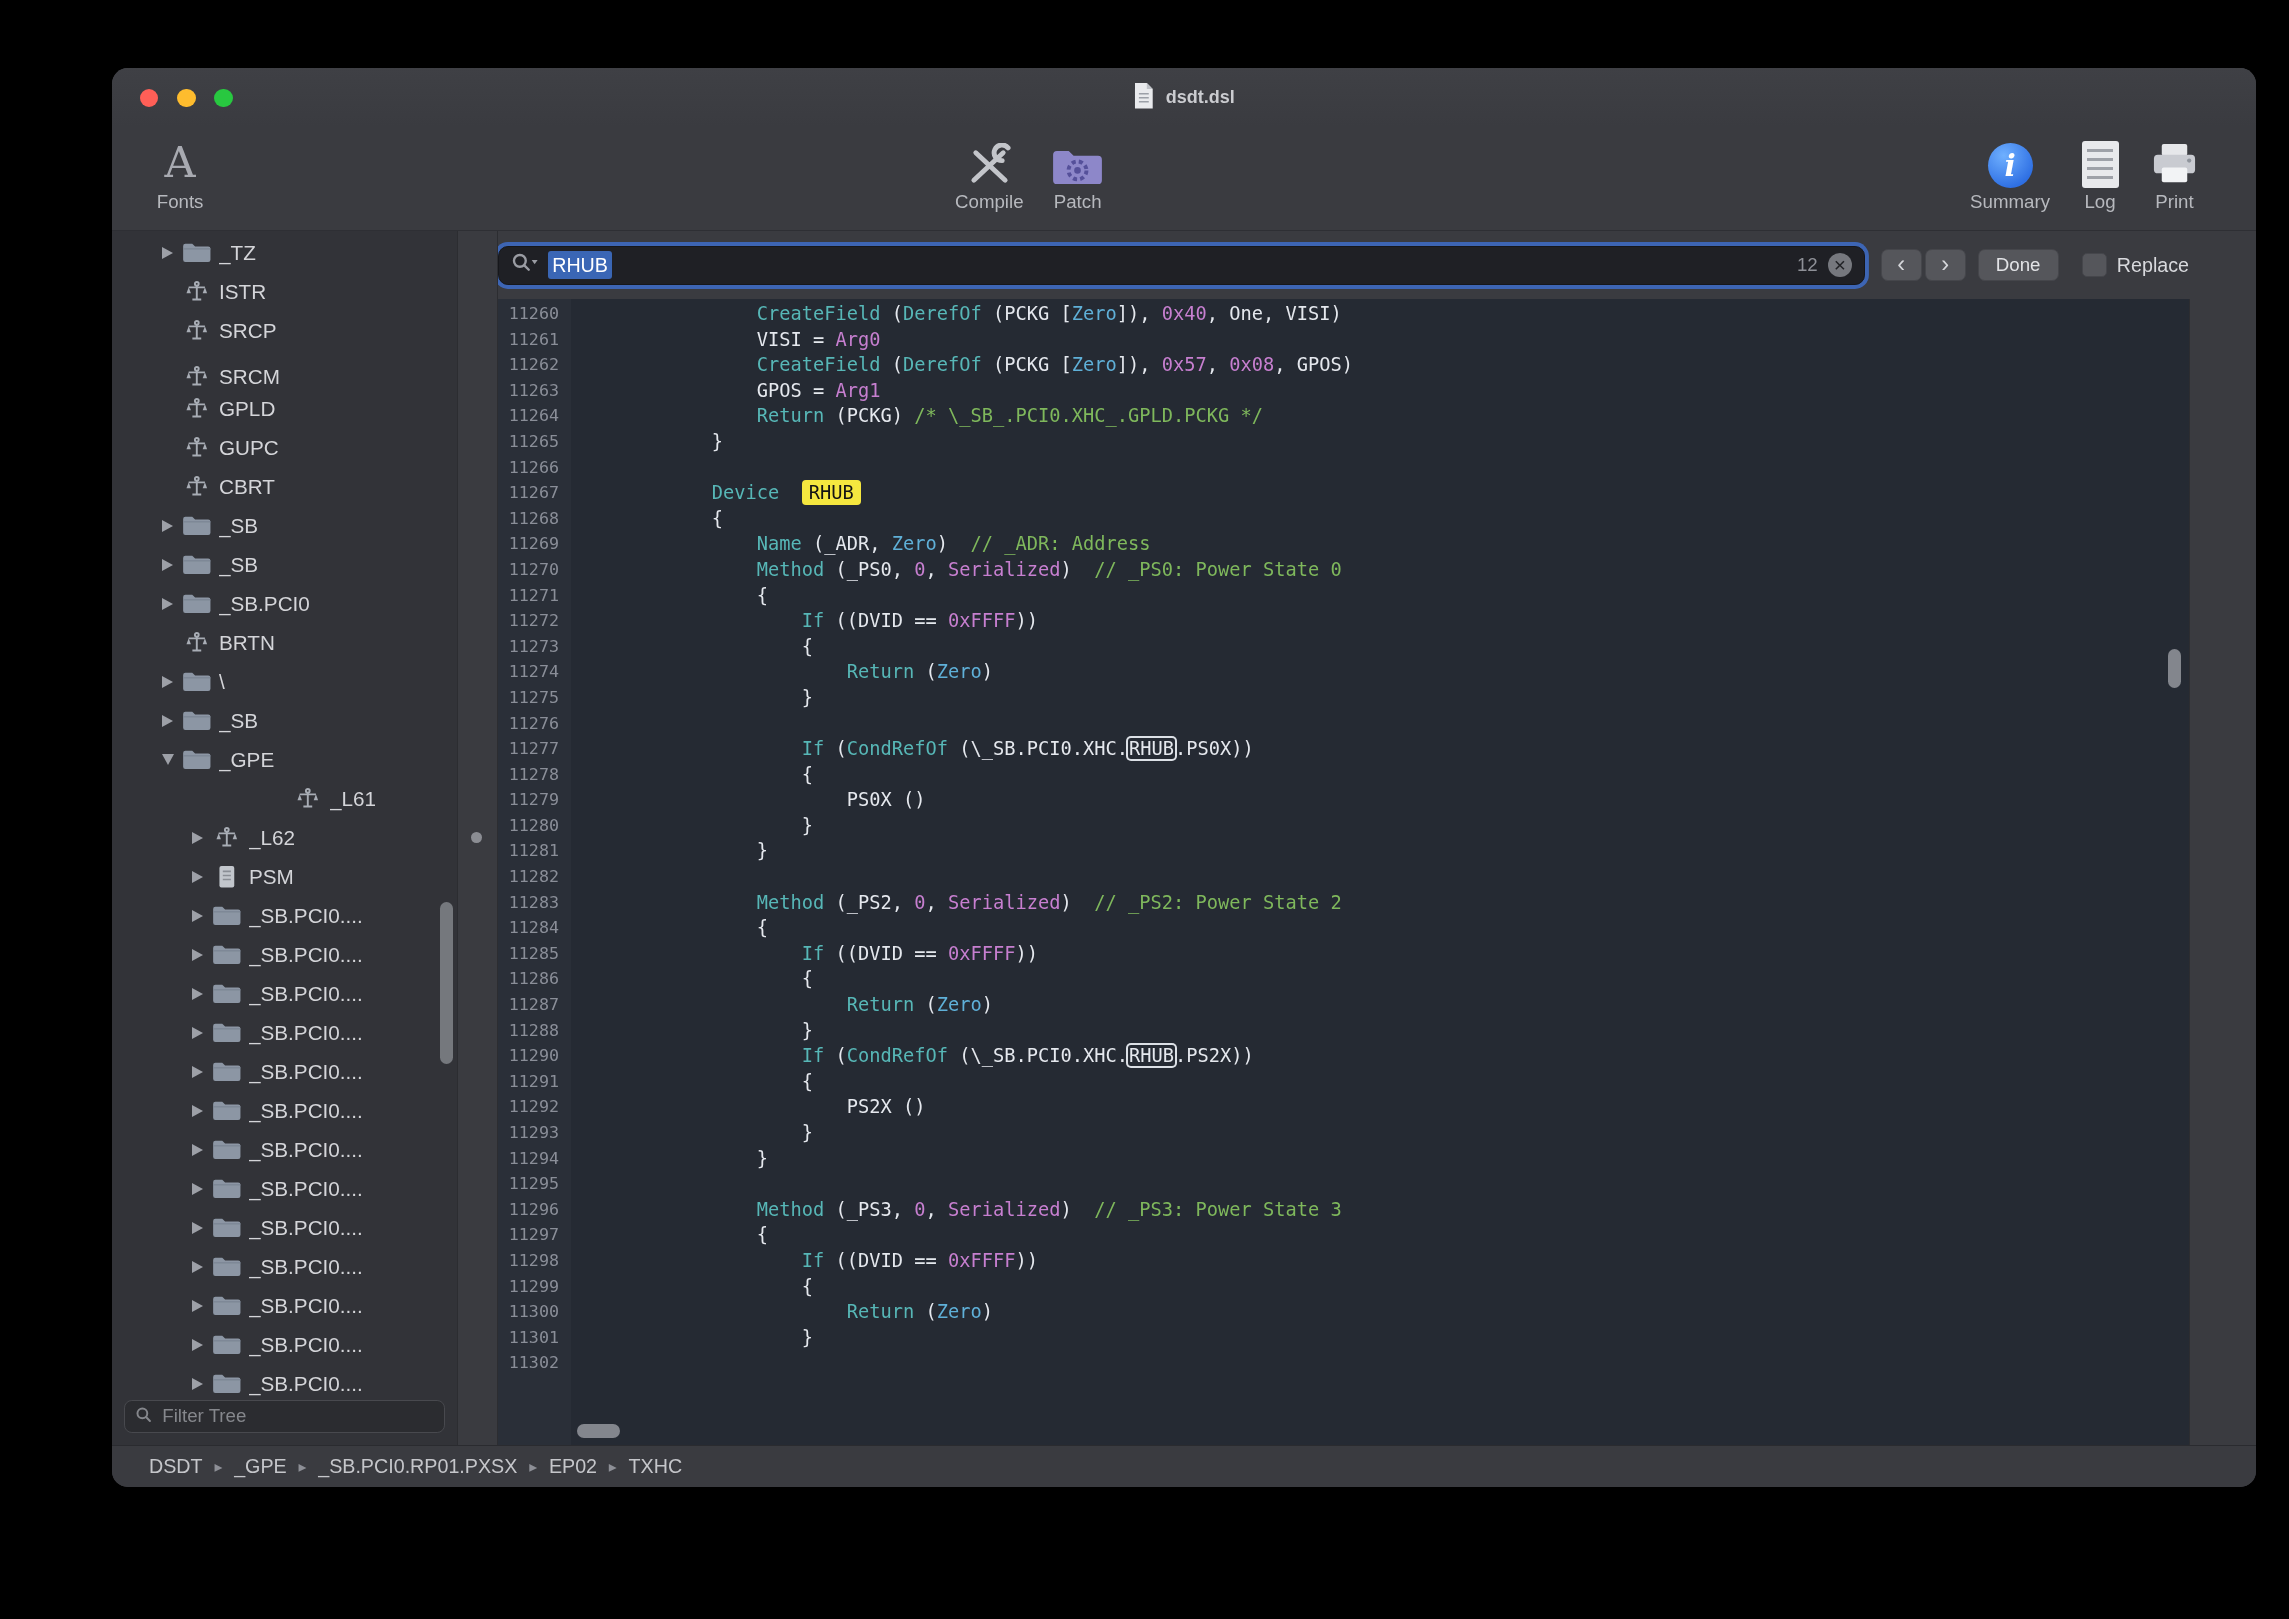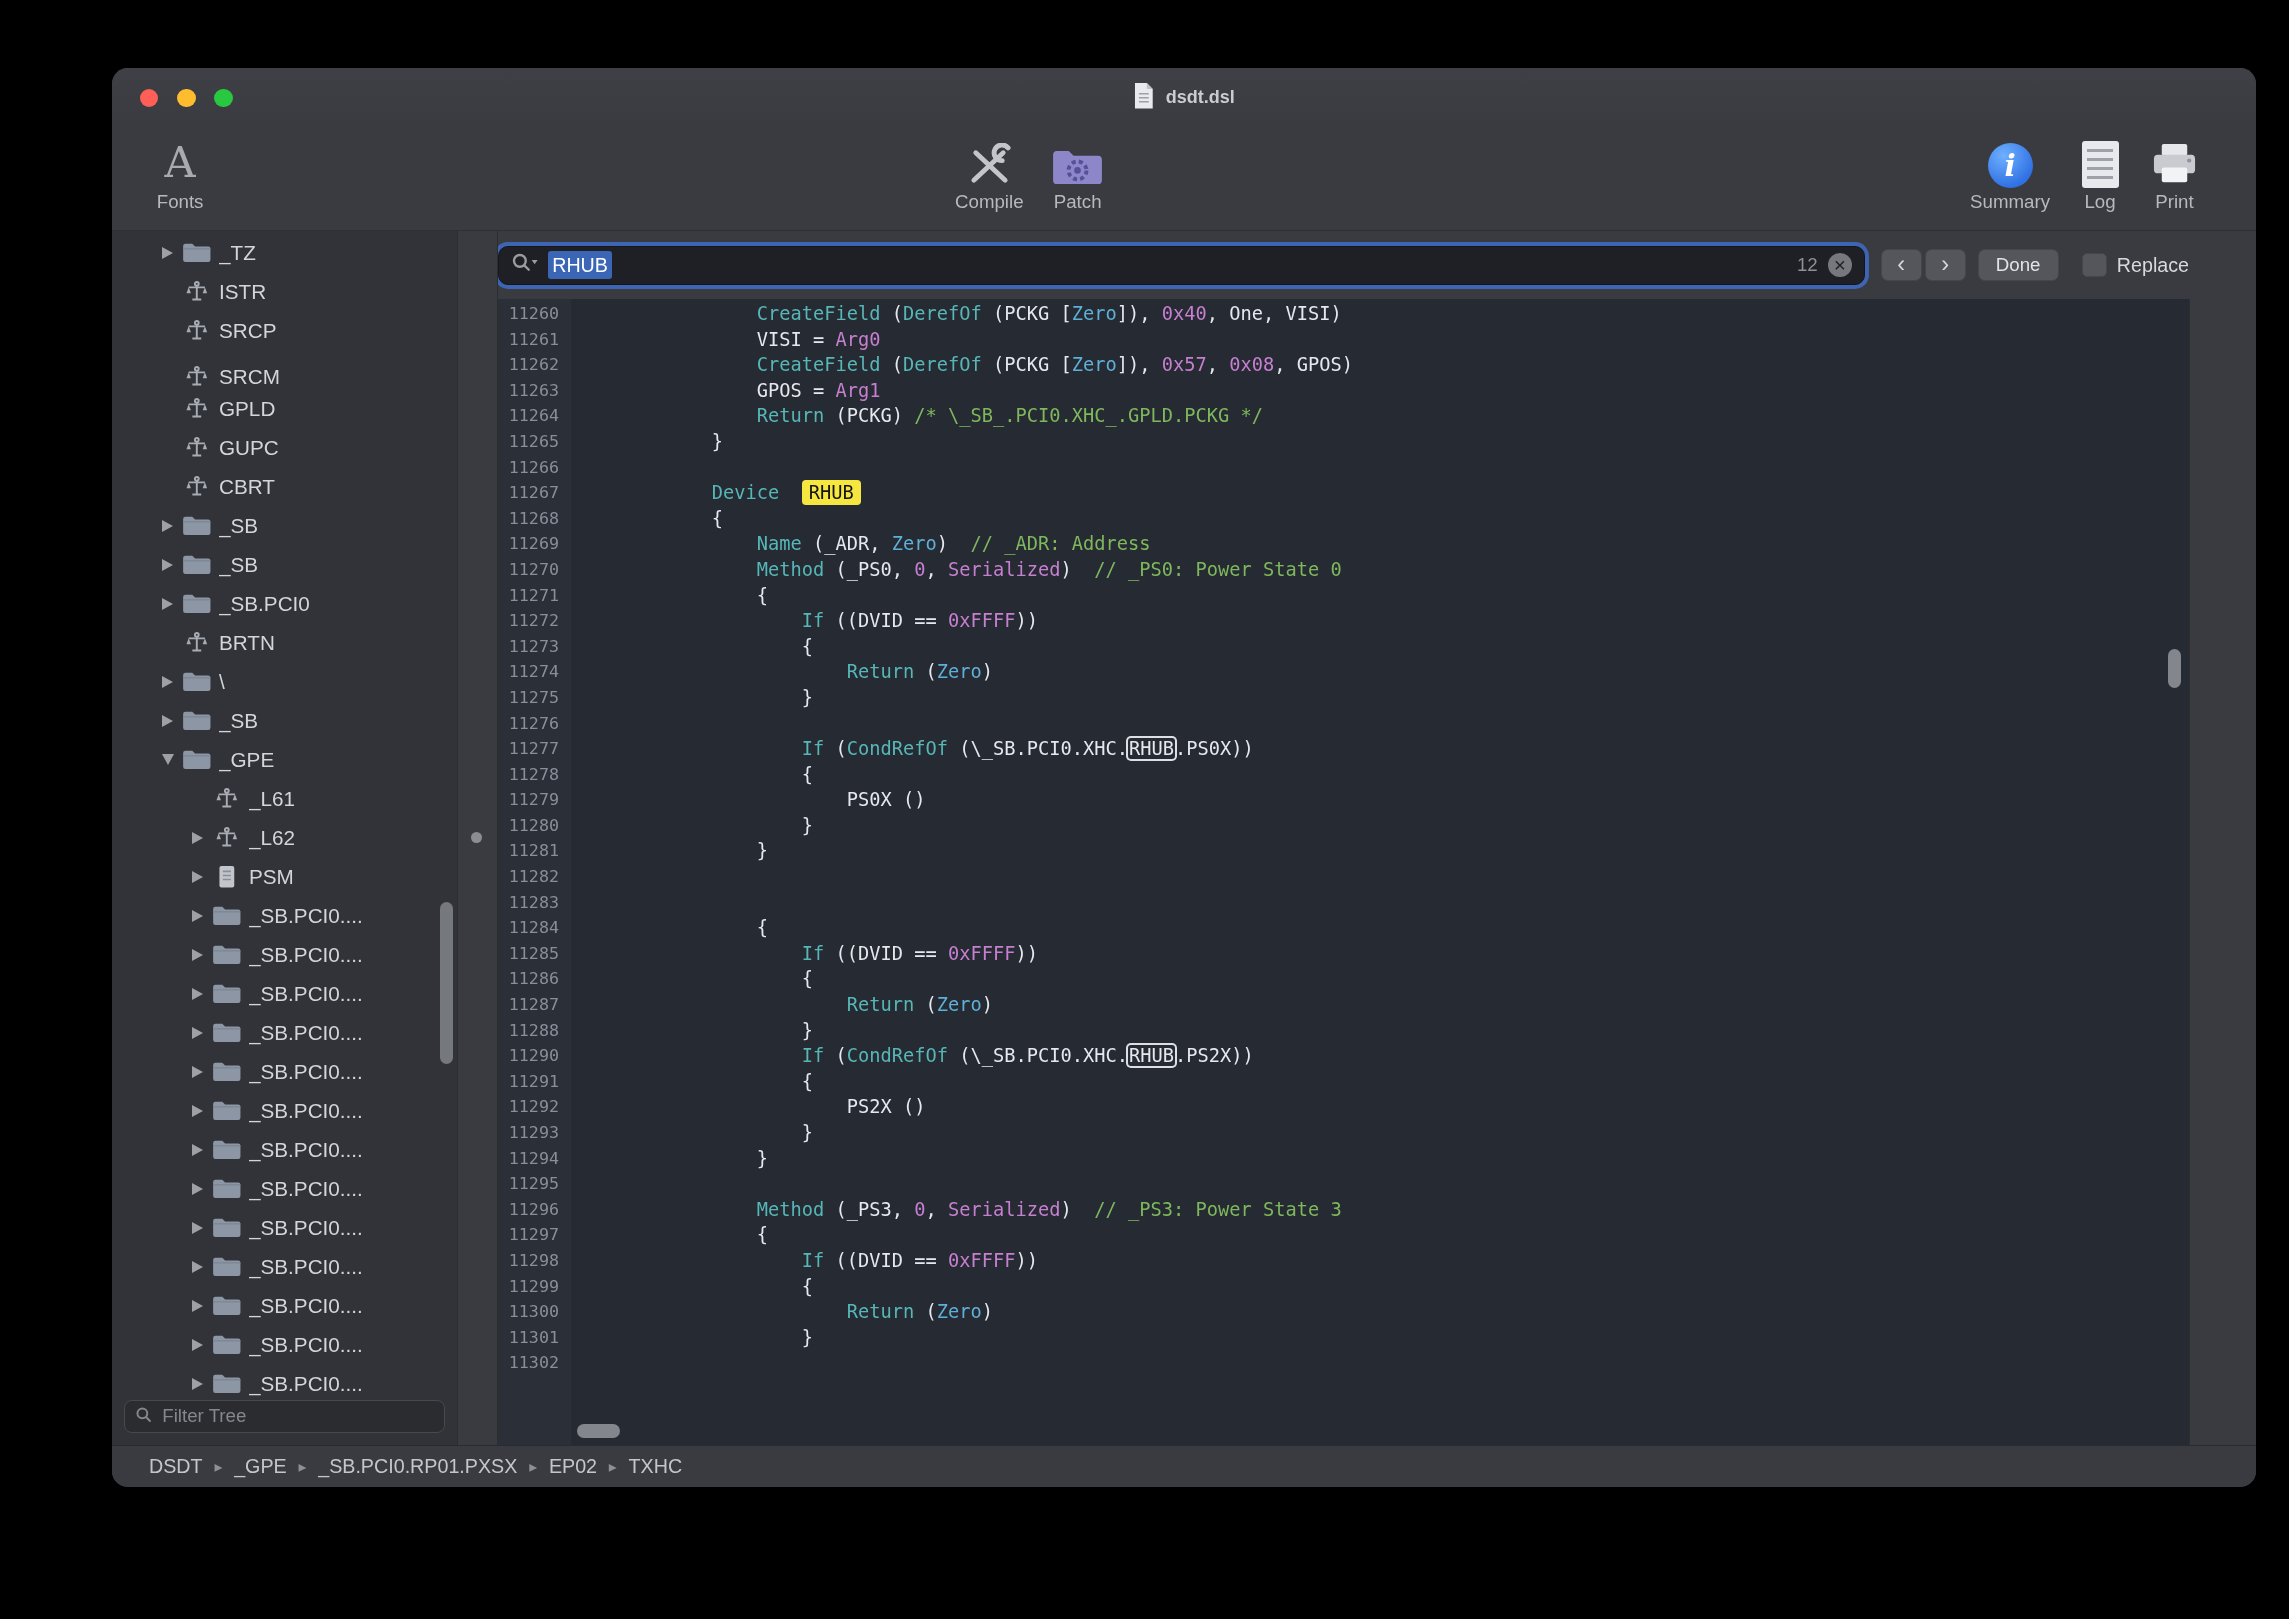--- a/index.html
+++ b/index.html
@@ -358,21 +358,21 @@
             <div class="tree-row" style="padding-left: 43px;">
               <span class="disc disc-down"></span>
               <span class="tree-icon">
                 <svg width="29.6" height="23.6" viewBox="0 0 26 20">
                   <path d="M1 4 q0-2 2-2 h6 l2.5 2.5 H23 q2 0 2 2 V16 q0 2-2 2 H3 q-2 0-2-2 Z" fill="#8C96A4"></path>
                   <path d="M1 6.5 H25" stroke="#7A8492" stroke-width="1"></path>
                 </svg>
               </span>
               <span class="tree-label">_GPE</span>
             </div>
-            <div class="tree-row" style="padding-left: 73px;">
+            <div class="tree-row" style="padding-left: 114px; margin-left: 40px;">
               <span class="disc"></span>
               <span class="tree-icon">
                 <svg width="23.6" height="23.6" viewBox="0 0 16 16">
                   <g stroke="#A8ADB5" stroke-width="1.3" fill="none">
                     <circle cx="8" cy="2.6" r="1.3"></circle>
                     <path d="M2.5 5 H13.5 M8 4 V13 M5 13.2 H11"></path>
                   </g>
                   <path d="M2.5 5 L1 9 H4 Z" fill="#A8ADB5"></path>
                   <path d="M13.5 5 L12 9 H15 Z" fill="#A8ADB5"></path>
                 </svg>
@@ -596,21 +596,21 @@
                 <div class="code-line"><span class="line-number">11273</span><span class="line-code"><span>                    {</span></span></div>
                 <div class="code-line"><span class="line-number">11274</span><span class="line-code"><span>                        </span><span class="tk-k">Return</span><span> (</span><span class="tk-z">Zero</span><span>)</span></span></div>
                 <div class="code-line"><span class="line-number">11275</span><span class="line-code"><span>                    }</span></span></div>
                 <div class="code-line"><span class="line-number">11276</span><span class="line-code"></span></div>
                 <div class="code-line"><span class="line-number">11277</span><span class="line-code"><span>                    </span><span class="tk-k">If</span><span> (</span><span class="tk-k">CondRefOf</span><span> (\_SB.PCI0.XHC.</span><span class="tk-bx">RHUB</span><span>.PS0X))</span></span></div>
                 <div class="code-line"><span class="line-number">11278</span><span class="line-code"><span>                    {</span></span></div>
                 <div class="code-line"><span class="line-number">11279</span><span class="line-code"><span>                        PS0X ()</span></span></div>
                 <div class="code-line"><span class="line-number">11280</span><span class="line-code"><span>                    }</span></span></div>
                 <div class="code-line"><span class="line-number">11281</span><span class="line-code"><span>                }</span></span></div>
                 <div class="code-line"><span class="line-number">11282</span><span class="line-code"></span></div>
-                <div class="code-line"><span class="line-number">11283</span></div>
+                <div class="code-line"><span class="line-number">11283</span><span class="line-code"><span>                </span><span class="tk-k">Method</span><span> (_PS2, </span><span class="tk-n">0</span><span>, </span><span class="tk-n">Serialized</span><span>)  </span><span class="tk-c">// _PS2: Power State 2</span></span></div>
                 <div class="code-line"><span class="line-number">11284</span><span class="line-code"><span>                {</span></span></div>
                 <div class="code-line"><span class="line-number">11285</span><span class="line-code"><span>                    </span><span class="tk-k">If</span><span> ((DVID == </span><span class="tk-n">0xFFFF</span><span>))</span></span></div>
                 <div class="code-line"><span class="line-number">11286</span><span class="line-code"><span>                    {</span></span></div>
                 <div class="code-line"><span class="line-number">11287</span><span class="line-code"><span>                        </span><span class="tk-k">Return</span><span> (</span><span class="tk-z">Zero</span><span>)</span></span></div>
                 <div class="code-line"><span class="line-number">11288</span><span class="line-code"><span>                    }</span></span></div>
                 <div class="code-line"><span class="line-number">11290</span><span class="line-code"><span>                    </span><span class="tk-k">If</span><span> (</span><span class="tk-k">CondRefOf</span><span> (\_SB.PCI0.XHC.</span><span class="tk-bx">RHUB</span><span>.PS2X))</span></span></div>
                 <div class="code-line"><span class="line-number">11291</span><span class="line-code"><span>                    {</span></span></div>
                 <div class="code-line"><span class="line-number">11292</span><span class="line-code"><span>                        PS2X ()</span></span></div>
                 <div class="code-line"><span class="line-number">11293</span><span class="line-code"><span>                    }</span></span></div>
                 <div class="code-line"><span class="line-number">11294</span><span class="line-code"><span>                }</span></span></div>

